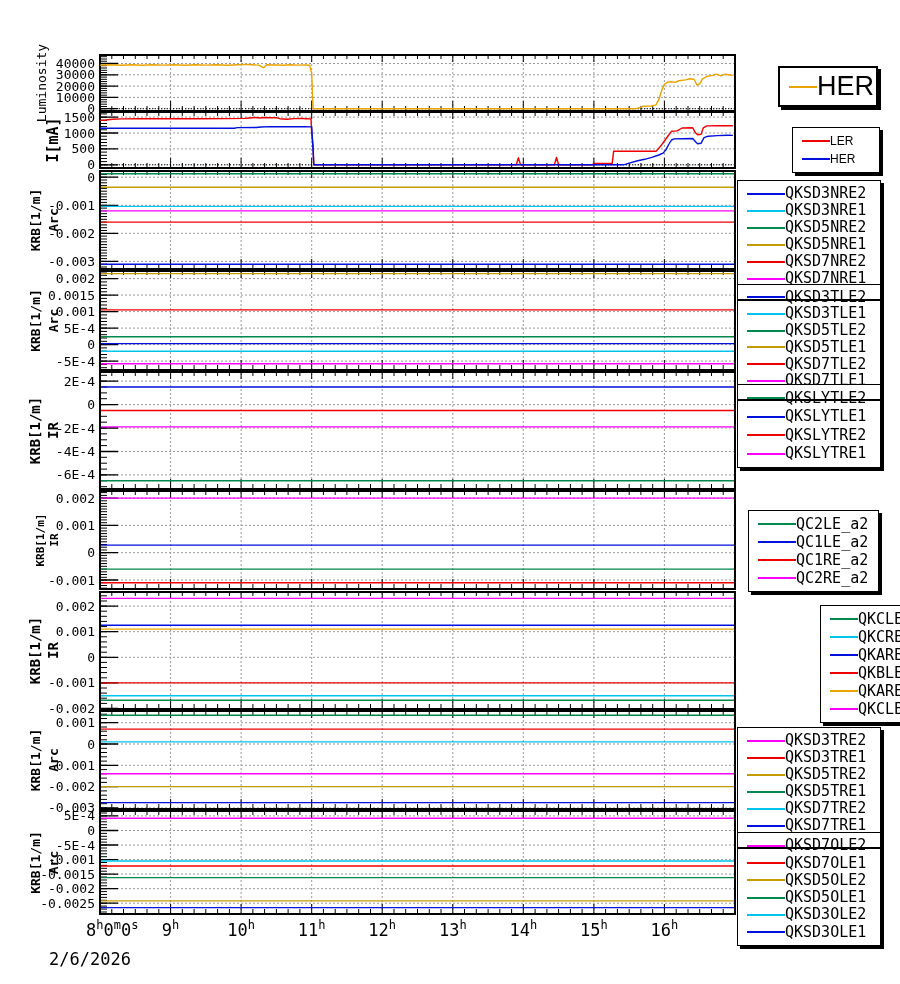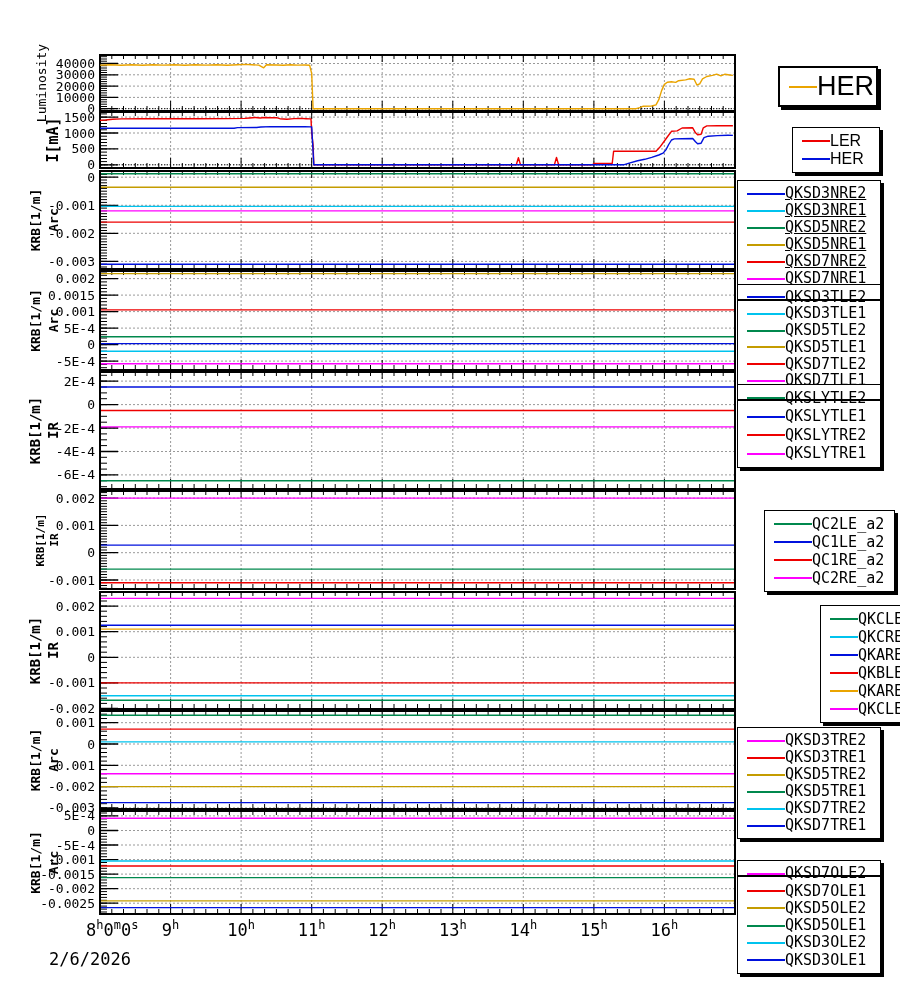--- a/index.html
+++ b/index.html
@@ -8,21 +8,21 @@
   .stage svg{position:absolute;left:0;top:0;}
   svg text{font-family:"DejaVu Sans Mono",monospace;}
   .legend{position:absolute;background:#fff;border:1.5px solid #000;box-sizing:border-box;
           box-shadow:3px 3px 0 0 #000;display:flex;flex-direction:column;justify-content:center;
           padding:4px 0;}
   .legend.big{border-width:2px;}
   .lrow{display:flex;align-items:center;flex:1;min-height:0;}
   .sample{height:2px;width:38px;margin-left:9px;flex:0 0 auto;}
   .llabel{flex:1;text-align:left;padding-right:5px;font-size:15px;line-height:1;white-space:pre;}
   .legend.big .llabel{font-family:"Liberation Sans",sans-serif;font-size:27px;padding-right:8px;}
-  .legend.sans .llabel{font-family:"Liberation Sans",sans-serif;font-size:16px;padding-right:9px;}
+  .legend.sans .llabel{font-family:"Liberation Sans",sans-serif;font-size:12px;padding-right:9px;}
   .xline{position:absolute;left:0;right:0;height:1.5px;background:#000;}
   .date{position:absolute;left:49px;top:941px;font-size:17px;color:#000;}
 </style>
 </head>
 <body>
 
 <div class="stage" id="stage">
   <svg id="chart" width="900" height="984" viewBox="0 0 900 984">
       <g>
         <path d="M101 55.5L734 55.5M101 66.8L734 66.8M101 78.1L734 78.1M101 89.4L734 89.4M101 100.7L734 100.7M170.6 48L170.6 102M241.1 48L241.1 102M311.7 48L311.7 102M382.2 48L382.2 102M452.8 48L452.8 102M523.3 48L523.3 102M593.9 48L593.9 102M664.4 48L664.4 102" stroke="#999" stroke-width="1" stroke-dasharray="2,2" fill="none"></path>
@@ -211,21 +211,21 @@
       <div class="legend sans" style="left: 792px; top: 119px; width: 88px; height: 46px; z-index: 11;">
         <div class="lrow">
           <div class="sample" style="background: rgb(238, 0, 0); width: 28px;"></div>
           <span class="llabel">LER</span>
         </div>
         <div class="lrow">
           <div class="sample" style="background: rgb(0, 17, 221); width: 28px;"></div>
           <span class="llabel">HER</span>
         </div>
       </div>
-      <div class="legend" style="left: 737px; top: 172px; width: 144px; height: 112px; z-index: 12; text-decoration: underline;">
+      <div class="legend" style="left: 737px; top: 172px; width: 144px; height: 112px; z-index: 12;">
         <div class="lrow">
           <div class="sample" style="background: rgb(0, 17, 221);"></div>
           <span class="llabel">QKSD3NRE2</span>
         </div>
         <div class="lrow">
           <div class="sample" style="background: rgb(0, 195, 238);"></div>
           <span class="llabel">QKSD3NRE1</span>
         </div>
         <div class="lrow">
           <div class="sample" style="background: rgb(0, 136, 77);"></div>
@@ -283,21 +283,21 @@
         </div>
         <div class="lrow">
           <div class="sample" style="background: rgb(238, 0, 0);"></div>
           <span class="llabel">QKSLYTRE2</span>
         </div>
         <div class="lrow">
           <div class="sample" style="background: rgb(255, 0, 255);"></div>
           <span class="llabel">QKSLYTRE1</span>
         </div>
       </div>
-      <div class="legend" style="left: 764px; top: 502px; width: 131px; height: 82px; z-index: 15;">
+      <div class="legend" style="left: 748px; top: 502px; width: 131px; height: 82px; z-index: 15;">
         <div class="lrow">
           <div class="sample" style="background: rgb(0, 136, 77);"></div>
           <span class="llabel">QC2LE_a2</span>
         </div>
         <div class="lrow">
           <div class="sample" style="background: rgb(0, 17, 221);"></div>
           <span class="llabel">QC1LE_a2</span>
         </div>
         <div class="lrow">
           <div class="sample" style="background: rgb(238, 0, 0);"></div>
@@ -353,21 +353,21 @@
         </div>
         <div class="lrow">
           <div class="sample" style="background: rgb(0, 195, 238);"></div>
           <span class="llabel">QKSD7TRE2</span>
         </div>
         <div class="lrow">
           <div class="sample" style="background: rgb(0, 17, 221);"></div>
           <span class="llabel">QKSD7TRE1</span>
         </div>
       </div>
-      <div class="legend" style="left: 737px; top: 852px; width: 144px; height: 114px; z-index: 18;">
+      <div class="legend" style="left: 737px; top: 824px; width: 144px; height: 114px; z-index: 18;">
         <div class="xline" style="top: 14px;"></div>
         <div class="lrow">
           <div class="sample" style="background: rgb(255, 0, 255);"></div>
           <span class="llabel">QKSD7OLE2</span>
         </div>
         <div class="lrow">
           <div class="sample" style="background: rgb(238, 0, 0);"></div>
           <span class="llabel">QKSD7OLE1</span>
         </div>
         <div class="lrow">

